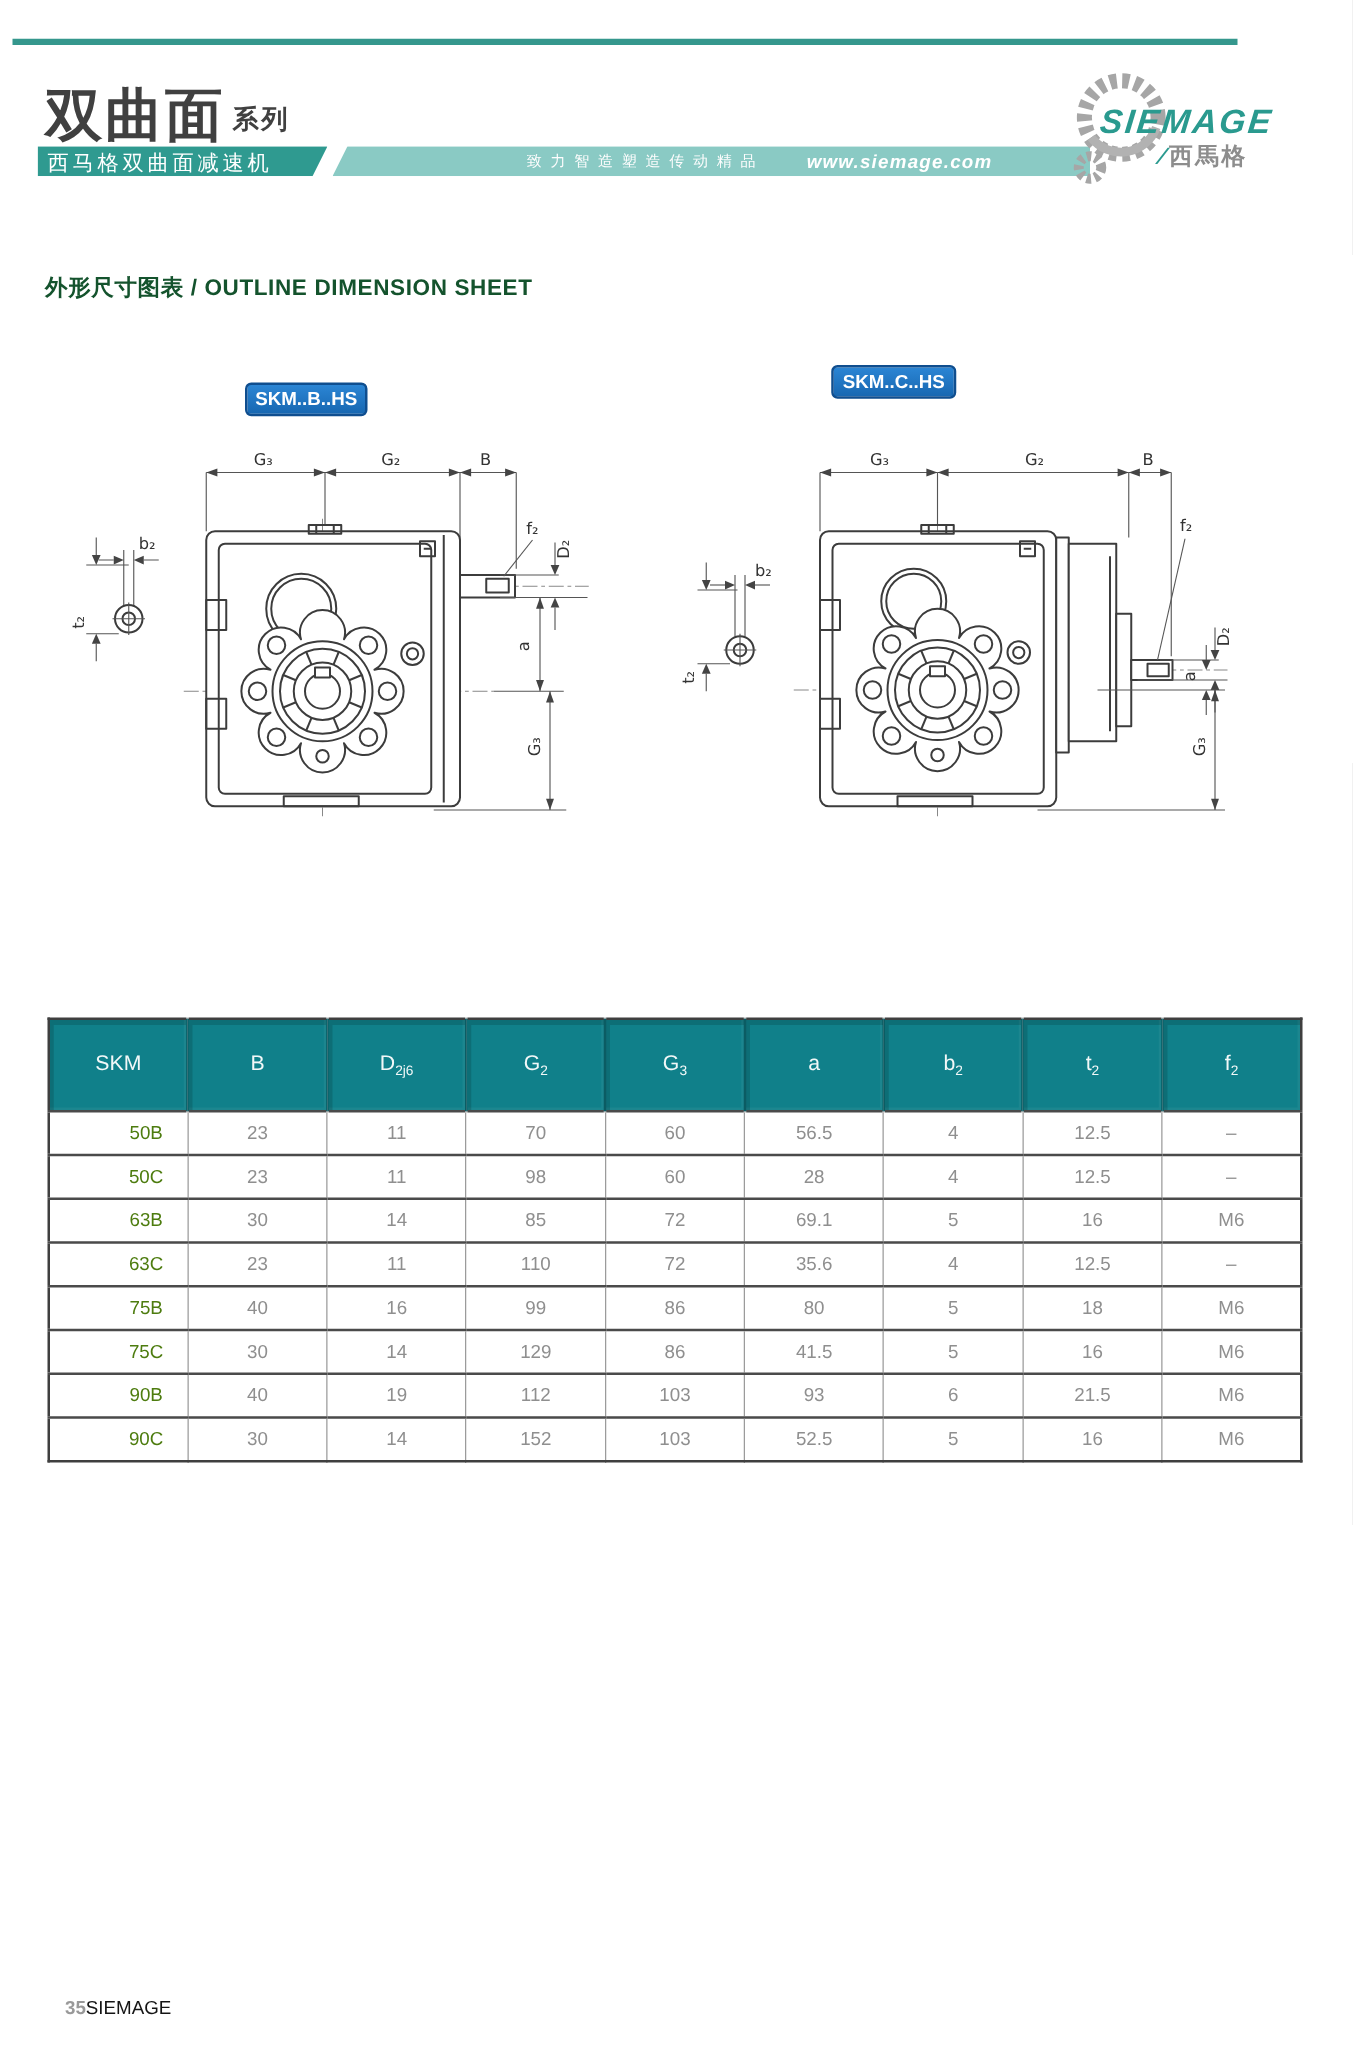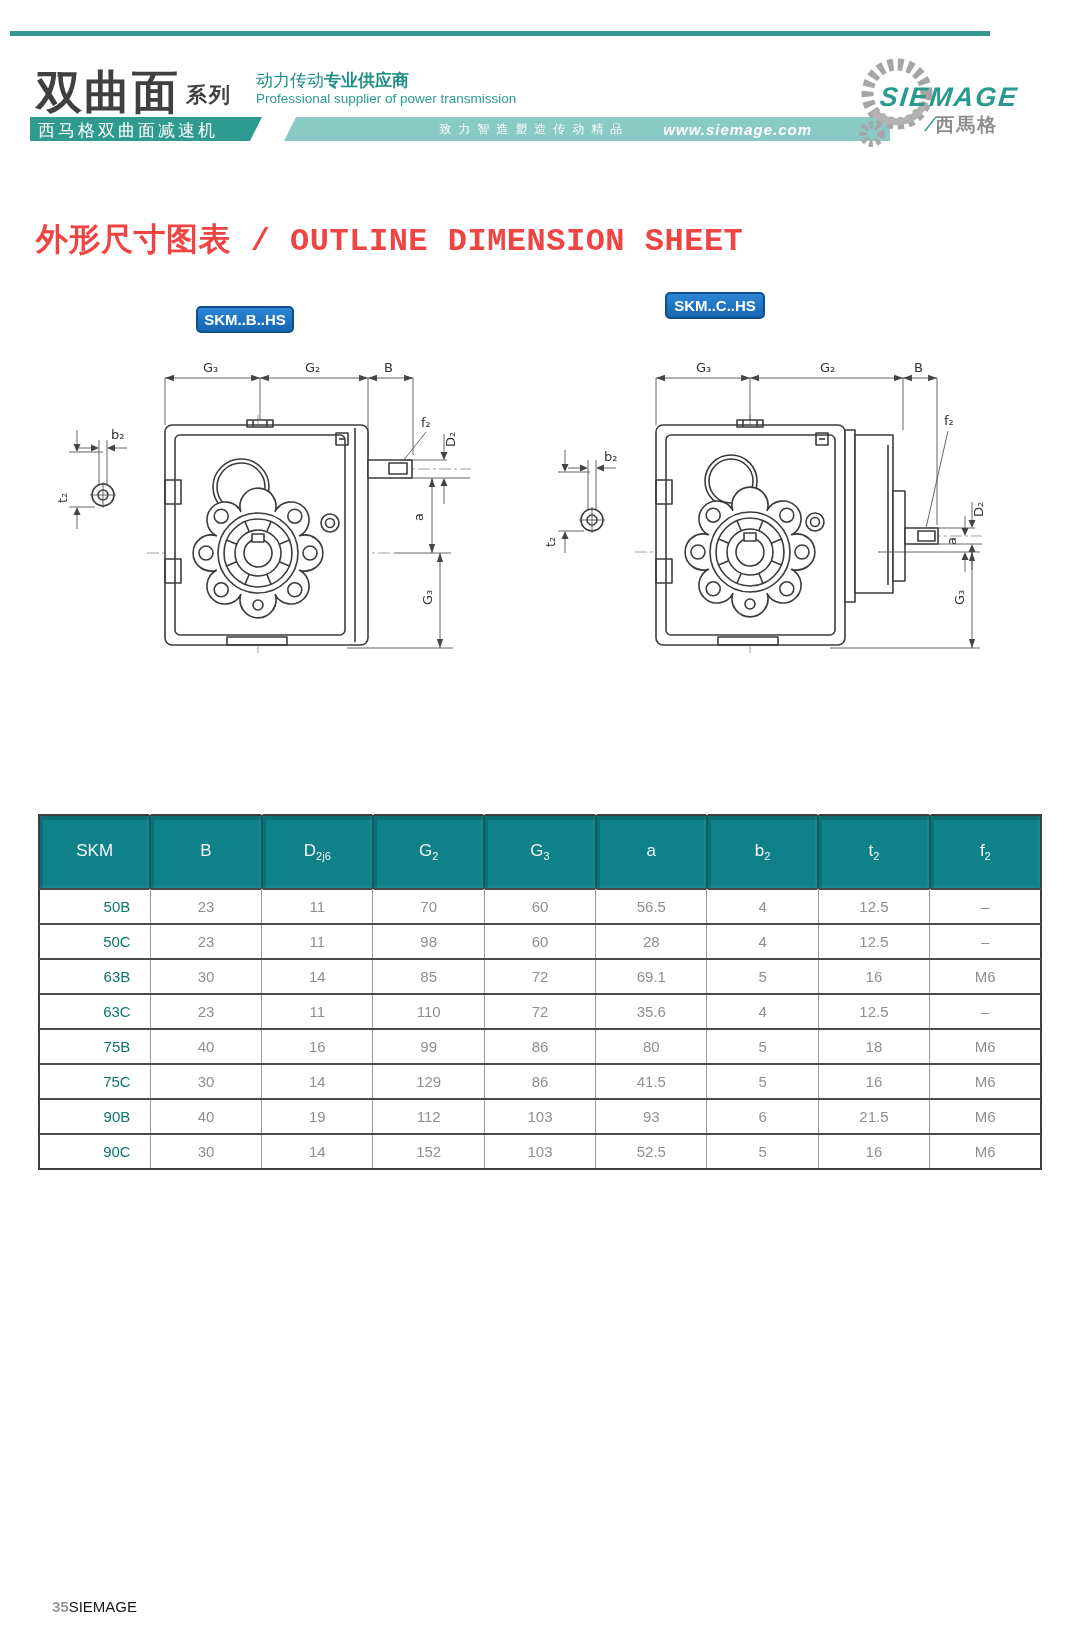--- a/index.html
+++ b/index.html
@@ -12,33 +12,33 @@
   .topline{left:10px;top:31px;width:980px;height:5px;background:#35978d;}
   .brand-cn{left:36px;top:62px;font-size:46px;font-weight:bold;color:#404040;letter-spacing:2px;}
   .brand-series{font-size:21px;font-weight:bold;vertical-align:6px;margin-left:6px;}
   .supplier{left:256px;top:70px;line-height:1.25;}
   .supplier .cn{font-size:17px;color:#1d8e85;}
   .supplier .cn b{font-weight:bold;}
   .supplier .en{font-size:13.5px;color:#2a9a90;}
   .strip-dark{left:30px;top:117px;width:232px;height:24px;background:#2f9a90;color:#fff;
       font-size:17px;letter-spacing:3px;padding:2px 0 0 8px;
       clip-path:polygon(0 0,100% 0,calc(100% - 12px) 100%,0 100%);}
-  .strip-light{left:284px;top:117px;width:606px;height:24px;background:#8acac4;color:#fff;
+  .strip-light{left:266px;top:117px;width:606px;height:24px;background:#8acac4;color:#fff;
       clip-path:polygon(12px 0,100% 0,100% 100%,0 100%);
       display:flex;align-items:center;justify-content:flex-end;gap:34px;padding-right:78px;}
   .strip-light .slogan{font-size:12px;letter-spacing:7px;color:#fdfdfd;}
   .strip-light .url{font-size:15px;font-weight:bold;font-style:italic;color:#fff;letter-spacing:1px;}
   .logo{left:845px;top:50px;width:170px;height:102px;}
   .logo-text{left:880px;top:82px;font-size:27px;font-weight:bold;font-style:italic;
       color:#2a9a8f;letter-spacing:2px;transform:skewX(-6deg);}
   .logo-cn{left:928px;top:112px;font-size:19px;color:#8d8d8d;font-weight:bold;letter-spacing:2px;text-align:right;}
   .logo-slash{color:#2a9a8f;font-style:italic;margin-right:2px;}
 
   
-  .sec-title{left:36px;top:218px;font-size:32px;font-weight:bold;color:#ef4444;letter-spacing:0.5px;font-family:Liberation Mono, monospace;}
+  .sec-title{left:36px;top:218px;font-size:18px;font-weight:bold;color:#14532d;letter-spacing:0.5px;}
 
   
   .skm-btn{height:27px;background:linear-gradient(#2b85d4,#1767b1);border:2px solid #0f4e8f;
       border-radius:5px;color:#fff;font-size:15px;font-weight:bold;display:flex;
       align-items:center;justify-content:center;padding:0 10px;}
   .btn-left{left:196px;top:306px;width:98px;}
   .btn-right{left:665px;top:292px;width:100px;}
 
   
   svg text{font-family:"DejaVu Sans","Liberation Sans",sans-serif;font-size:13px;fill:#333;}
@@ -52,40 +52,36 @@
   .dim-table{left:38px;top:814px;width:1004px;border-collapse:collapse;table-layout:fixed;}
   .dim-table th{height:74px;background:#10808a;color:#f2f8f8;font-size:17px;font-weight:normal;
       border-right:2px solid rgba(0,0,0,0.28);
       box-shadow:inset 3px 4px 0 rgba(0,0,0,0.14), inset -2px -2px 0 rgba(255,255,255,0.05);}
   .dim-table th:last-child{border-right:none;}
   .dim-table th sub{font-size:11px;}
   .dim-table{border:2px solid #3f3f3f;}
   .dim-table td{height:35px;text-align:center;font-size:15px;color:#8f8f8f;
       border-right:1px solid #9b9b9b;border-top:2px solid #4a4a4a;}
   .dim-table td:last-child{border-right:none;}
-  .dim-table td.model{color:#0f766e;padding-left:45px;}
+  .dim-table td.model{color:#4d7c0f;padding-left:45px;}
 
   
   .footer{left:52px;top:1598px;font-size:15px;}
   .footer .num{color:#999;font-weight:bold;}
   .footer .brand{color:#141414;}
 </style>
 </head>
 <body>
 
 <div class="page">
 
   <div class="abs topline"></div>
 
   <div class="abs brand-cn"><span>双曲面</span><span class="brand-series">系列</span></div>
 
-  <div class="abs supplier">
-    <div class="cn"><span>动力传动</span><b>专业供应商</b></div>
-    <div class="en">Professional supplier of power transmission</div>
-  </div>
 
   <div class="abs strip-dark">西马格双曲面减速机</div>
   <div class="abs strip-light">
     <span class="slogan">致力智造塑造传动精品</span>
     <span class="url">www.siemage.com</span>
   </div>
 
   <svg class="abs logo" viewBox="0 0 170 102">
     <circle cx="52" cy="44" r="29" fill="none" stroke="#a6a6a6" stroke-width="13" stroke-dasharray="5.5 4.3"></circle>
     <circle cx="52" cy="44" r="21" fill="none" stroke="#fff" stroke-width="5"></circle>

